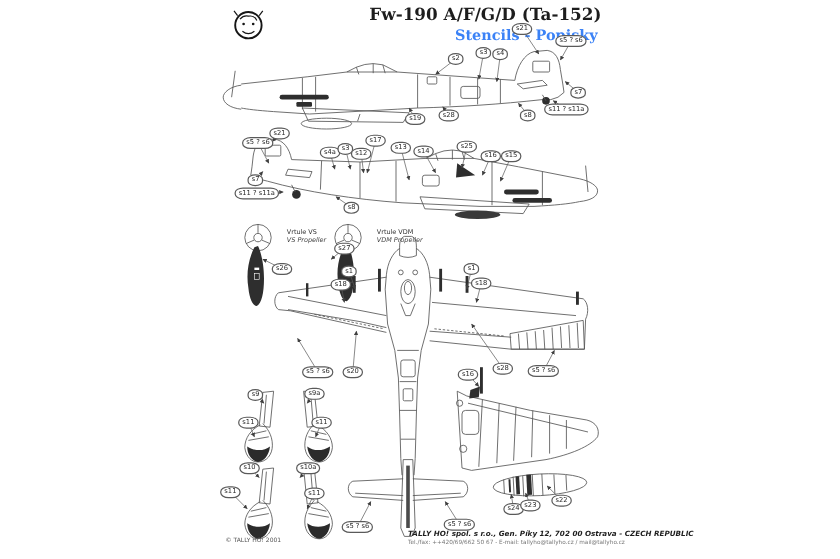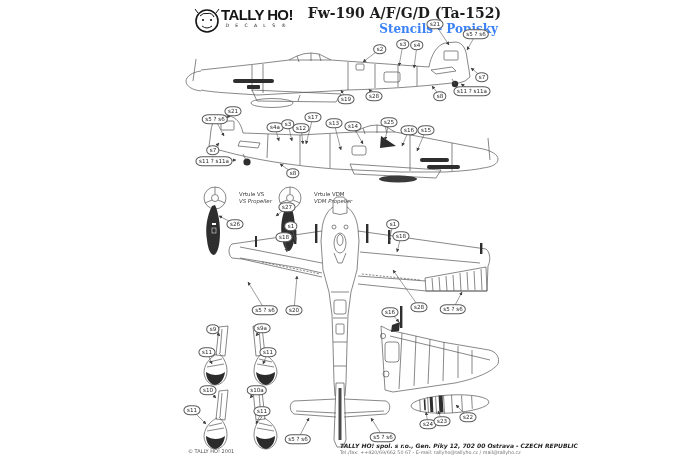--- a/index.html
+++ b/index.html
@@ -278,27 +278,20 @@
       <span class="callout" style="left: 213px; top: 329px;">s9</span>
       <span class="callout" style="left: 262px; top: 328px;">s9a</span>
       <span class="callout" style="left: 207px; top: 352px;">s11</span>
       <span class="callout" style="left: 268px; top: 352px;">s11</span>
       <span class="callout" style="left: 208px; top: 390px;">s10</span>
       <span class="callout" style="left: 257px; top: 390px;">s10a</span>
       <span class="callout" style="left: 192px; top: 410px;">s11</span>
       <span class="callout" style="left: 262px; top: 411px;">s11</span>
     </div>
 
-  <div class="abs logo">
-    <span style="width:26px"></span>
-    <span class="logo-txt">
-      <span class="logo-name">TALLY HO!</span>
-      <span class="logo-sub">D E C A L S ®</span>
-    </span>
-  </div>
 
   <div class="abs title">Fw-190 A/F/G/D (Ta-152)</div>
   <div class="abs subtitle">Stencils - Popisky</div>
 
   <div class="abs proplabel" style="left:239px;top:191px">
     <div>Vrtule VS</div>
     <div class="en">VS Propeller</div>
   </div>
   <div class="abs proplabel" style="left:314px;top:191px">
     <div>Vrtule VDM</div>

